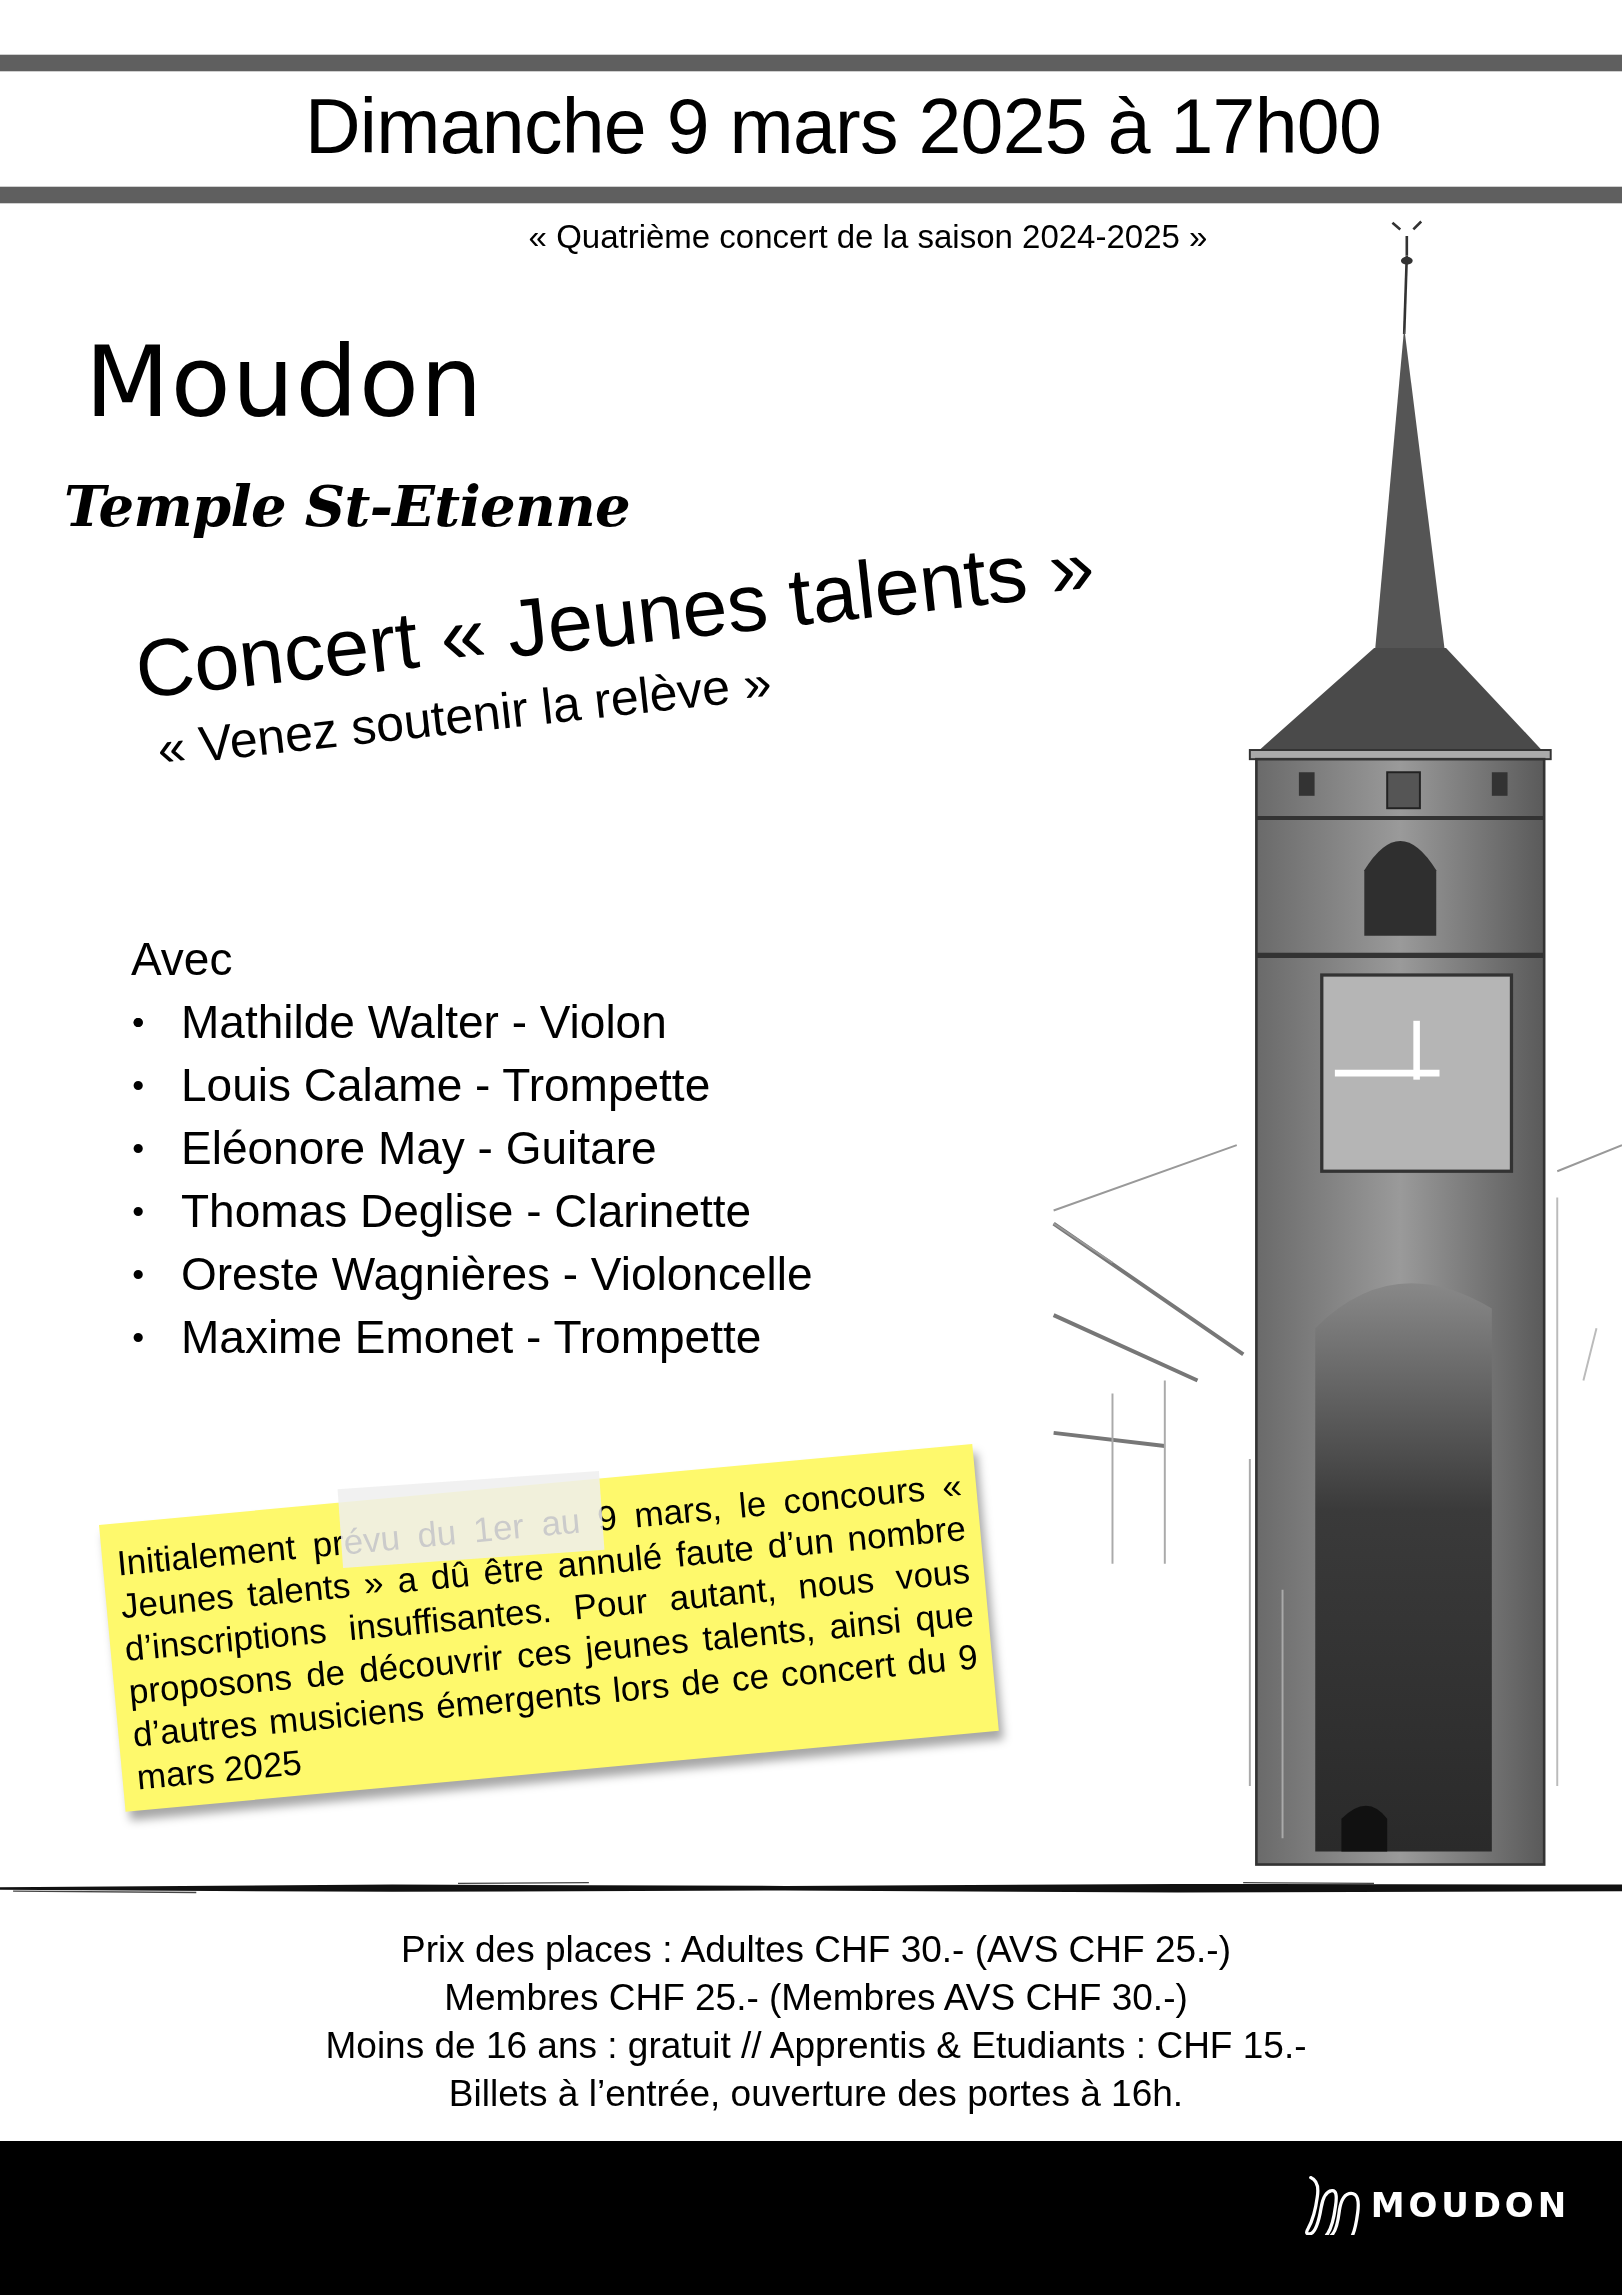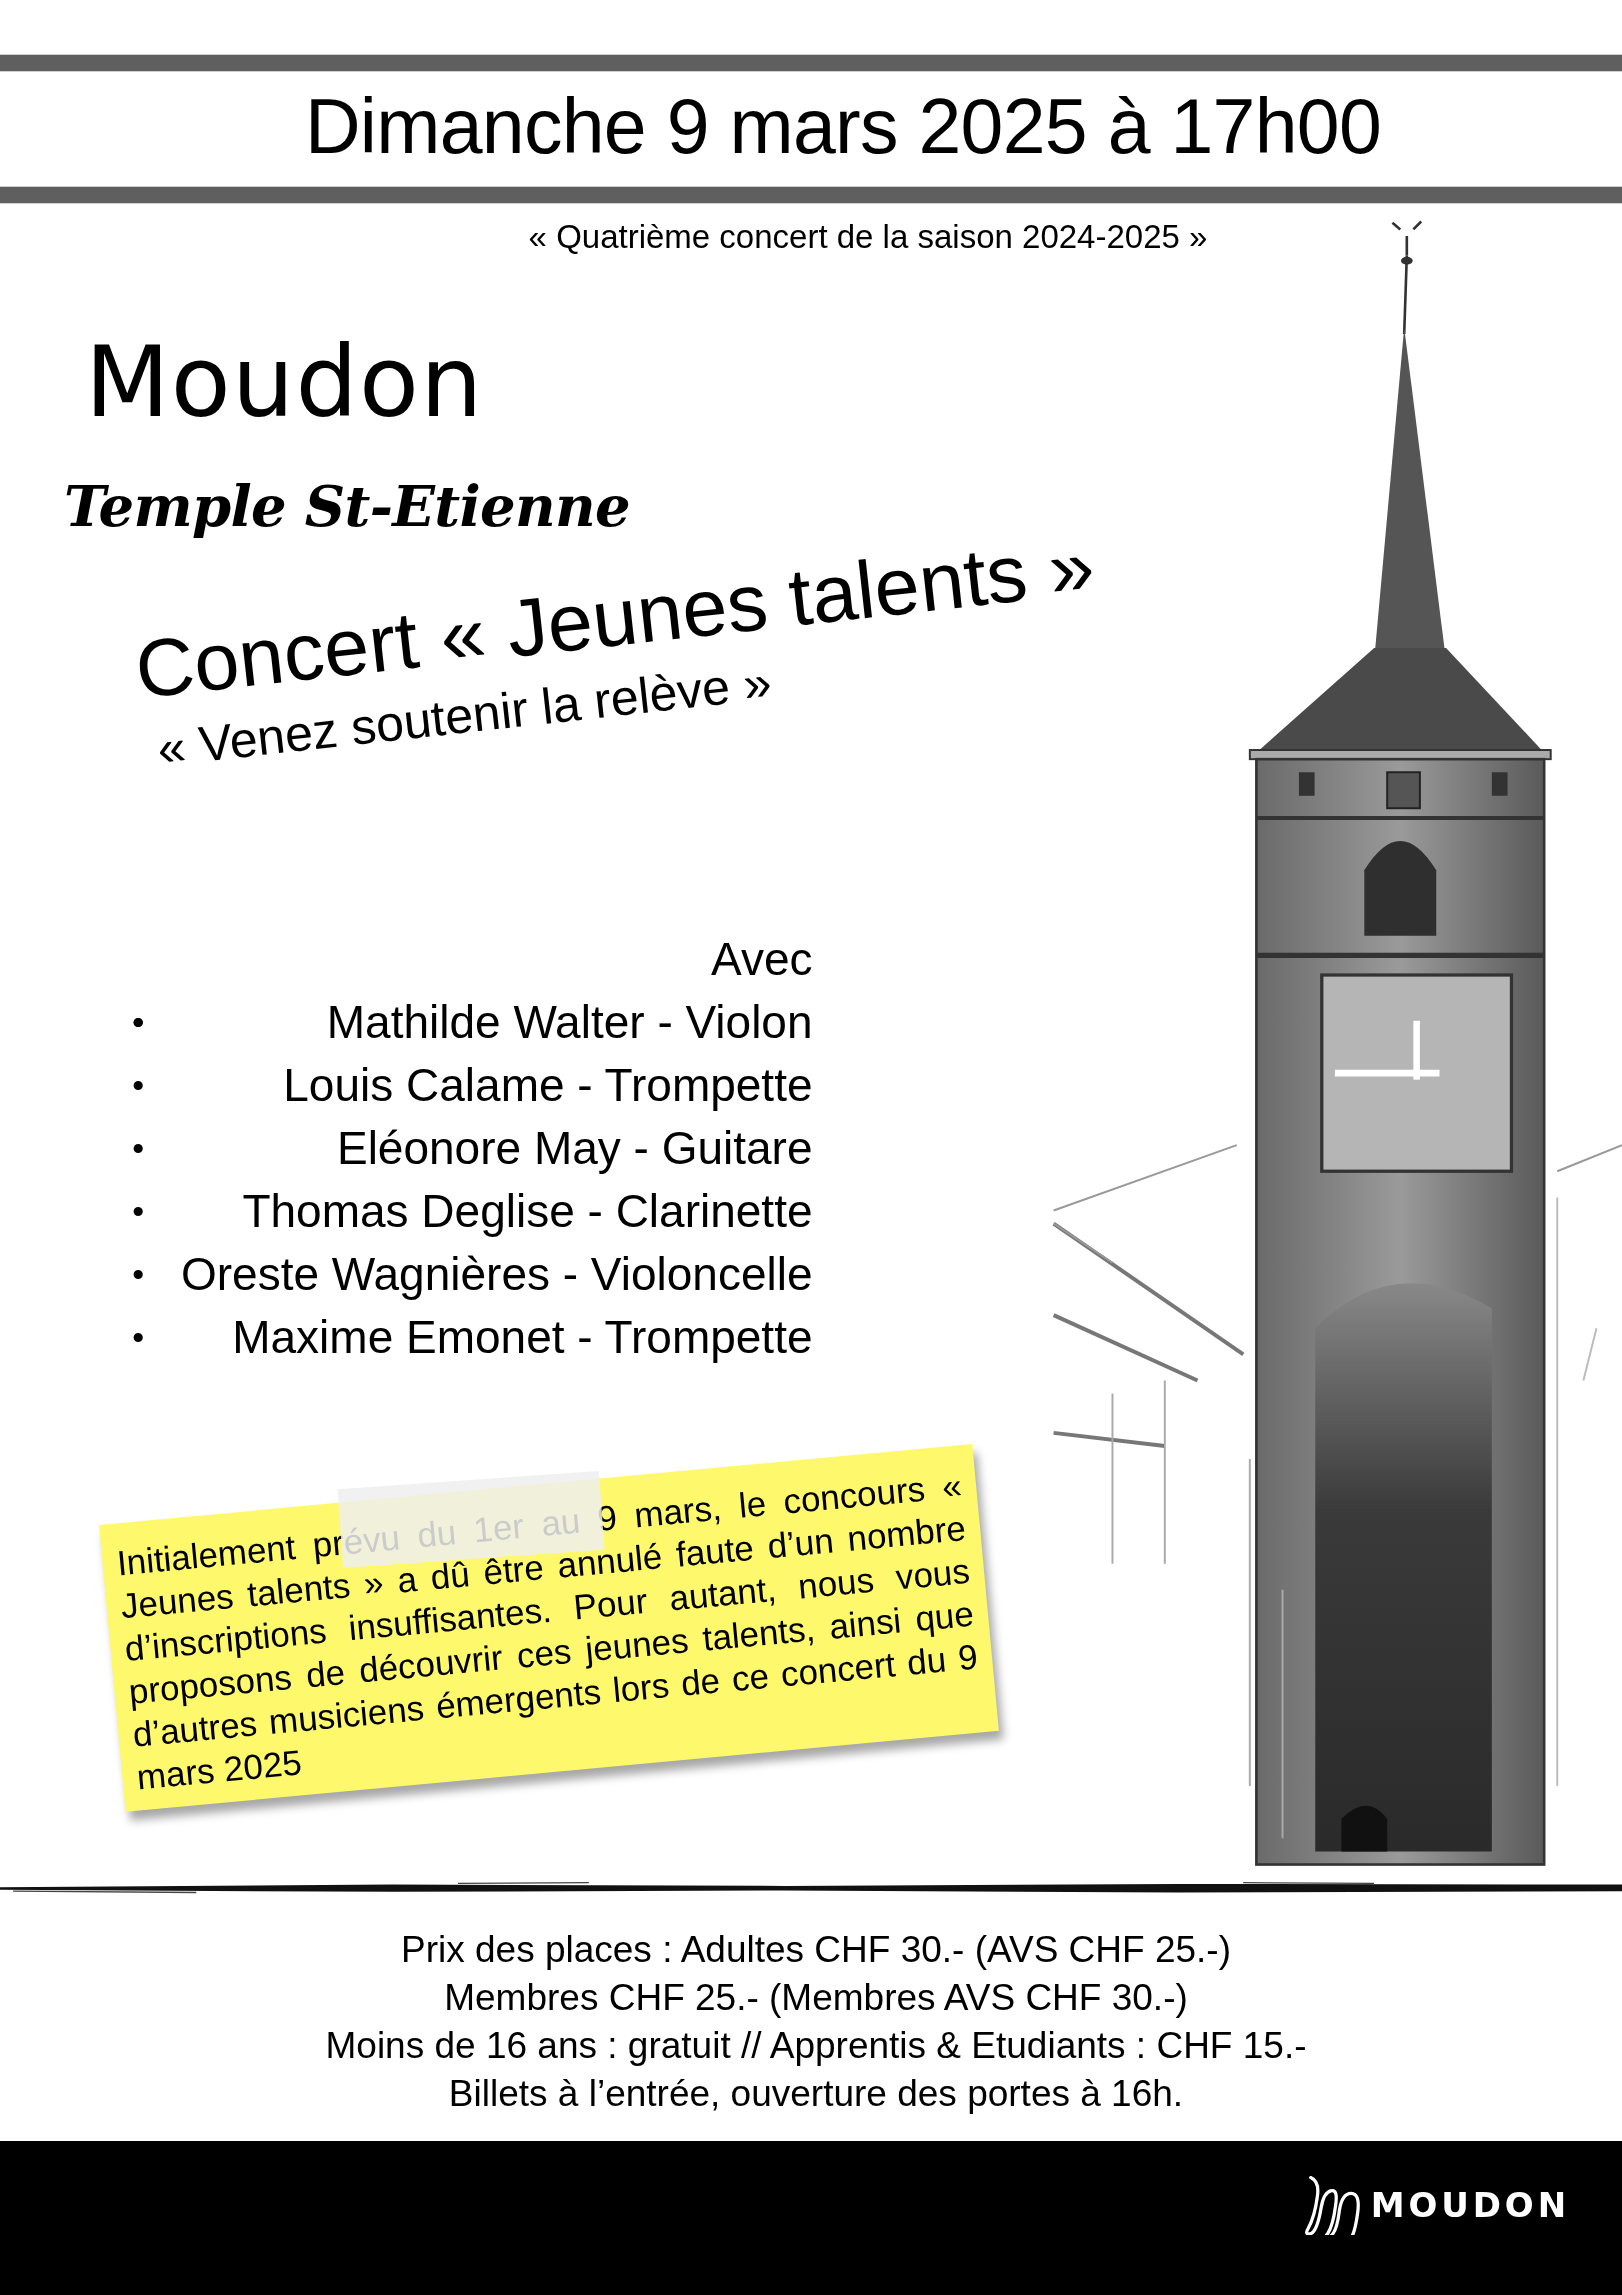--- a/index.html
+++ b/index.html
@@ -23,21 +23,21 @@
                   font-weight:bold; font-style:italic; font-size:56px; line-height:72px;
                   letter-spacing:-0.7px; }
 
   
   .title-block { position:absolute; top:563px; left:124px; transform-origin:0 0;
                  transform:rotate(-6.3deg); }
   .concert-title { font-size:81px; line-height:98px; white-space:nowrap; margin-top:59px; }
   .concert-sub { font-size:50px; line-height:65px; white-space:nowrap; margin-left:13px; }
 
   
-  .performers { position:absolute; top:928px; left:131px; font-size:46px; line-height:63px;text-align:right; }
+  .performers { position:absolute; top:928px; left:131px; font-size:46px; line-height:63px; }
   .performers ul { list-style:none; margin:0; padding:0; }
   .performers li { position:relative; padding-left:50px; white-space:nowrap; }
   .performers li .dot { position:absolute; left:1.3px; top:0; font-size:34px; }
 
   
   .church { position:absolute; left:1034px; top:216px; width:588px; height:1675px; }
 
   
   .tape { position:absolute; left:340px; top:1480px; width:262px; height:79px;
           background:rgba(238,238,238,0.85); transform:rotate(-4deg); }

